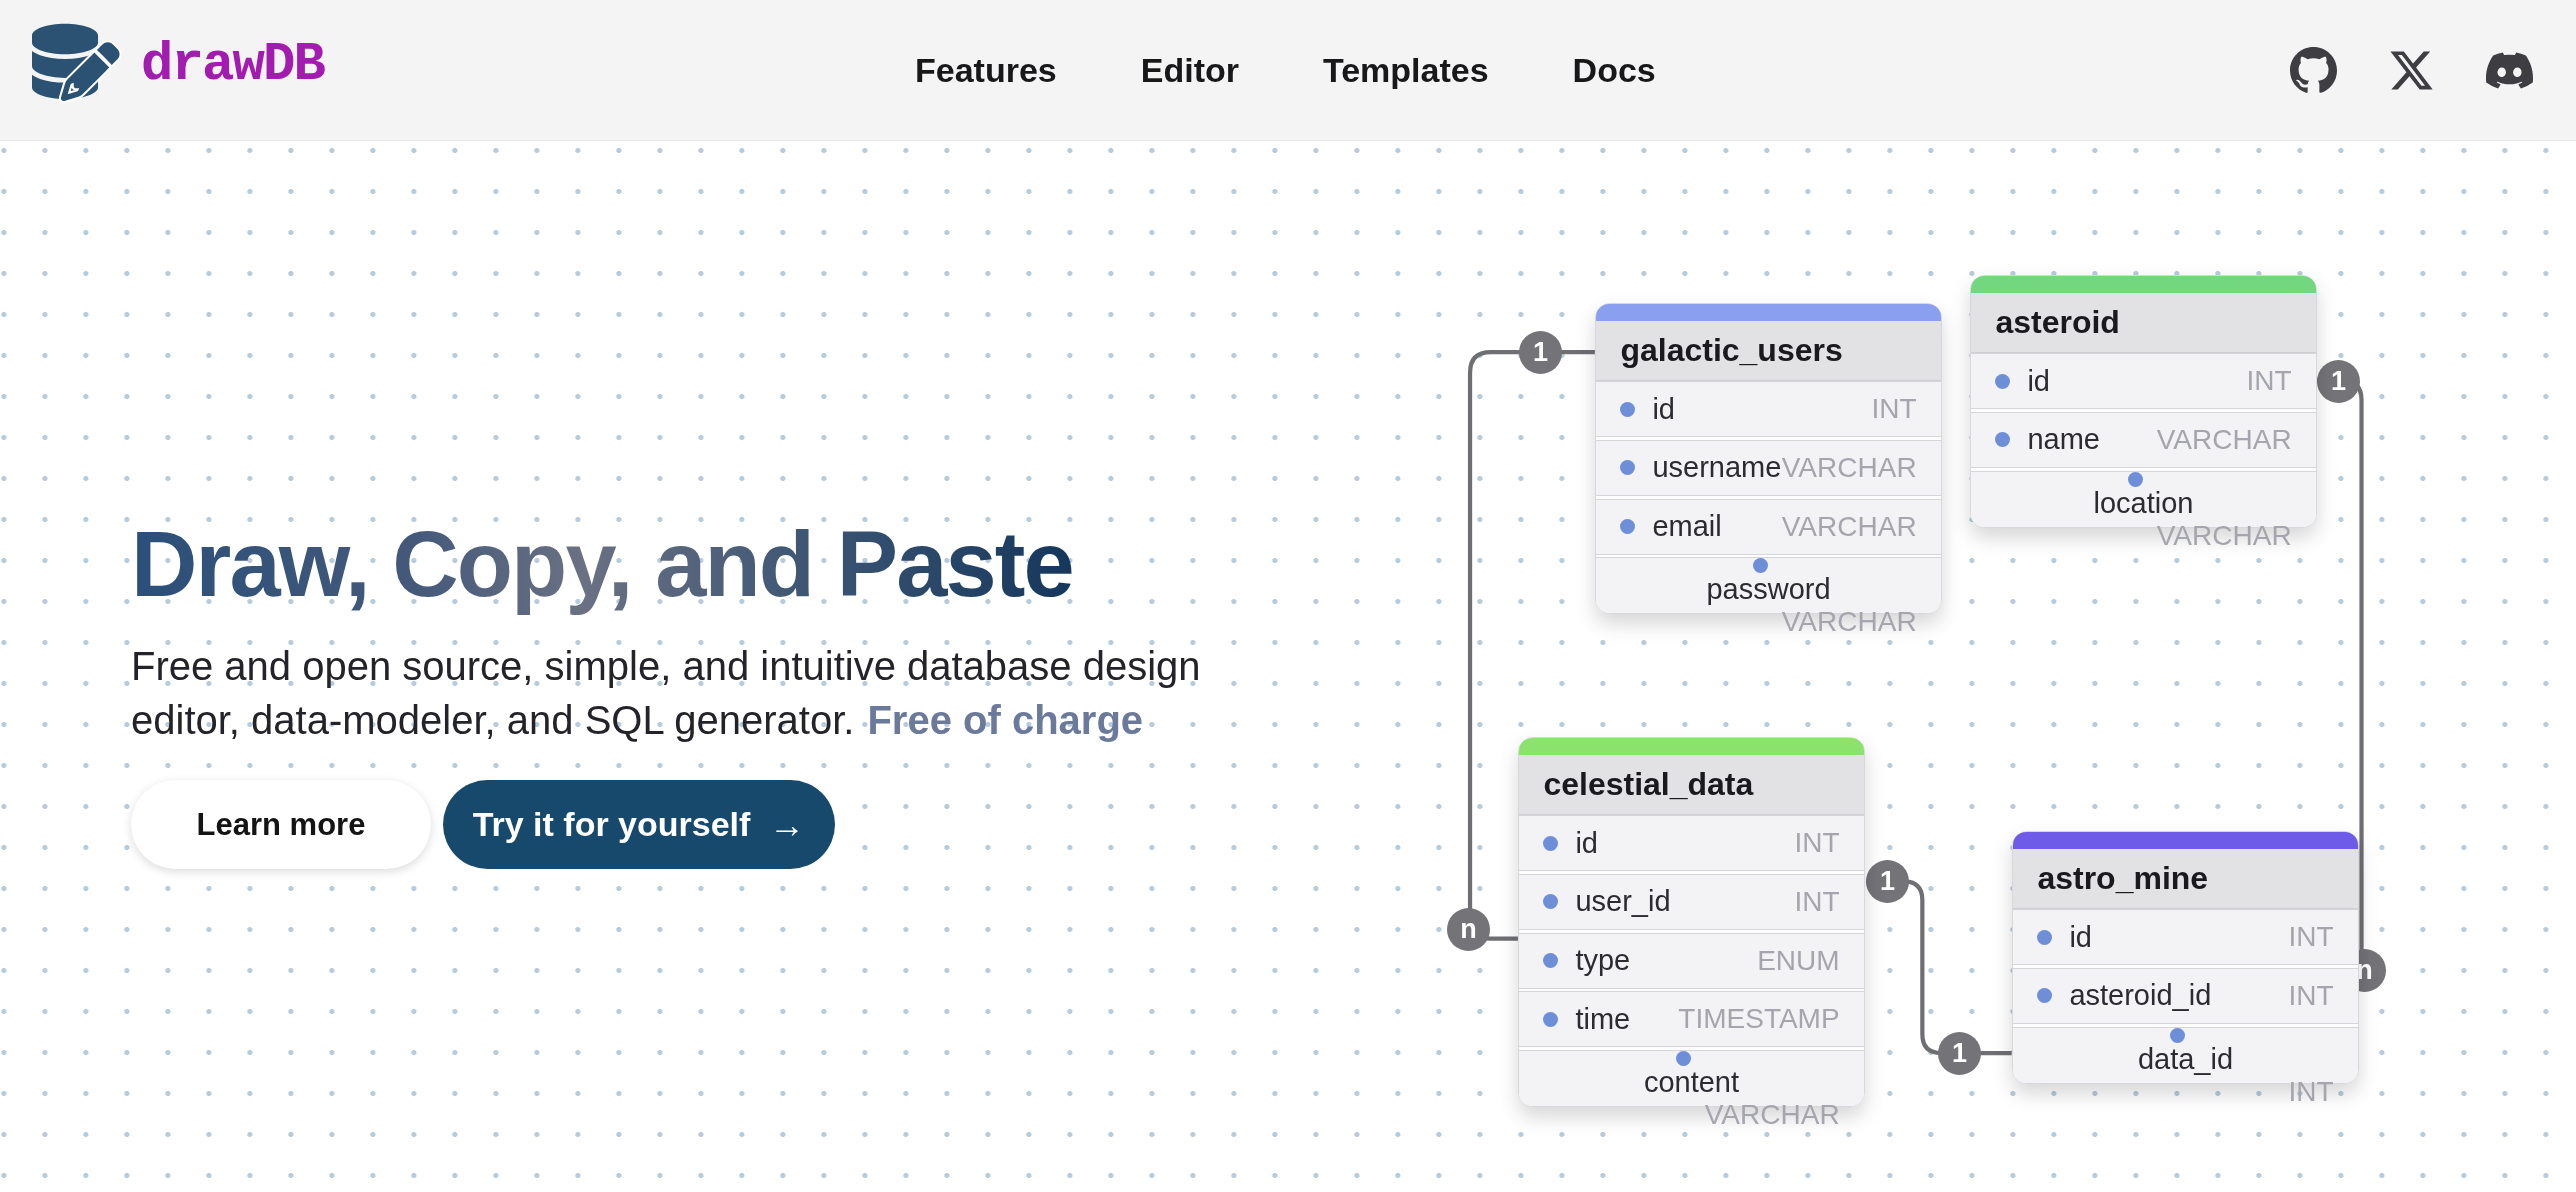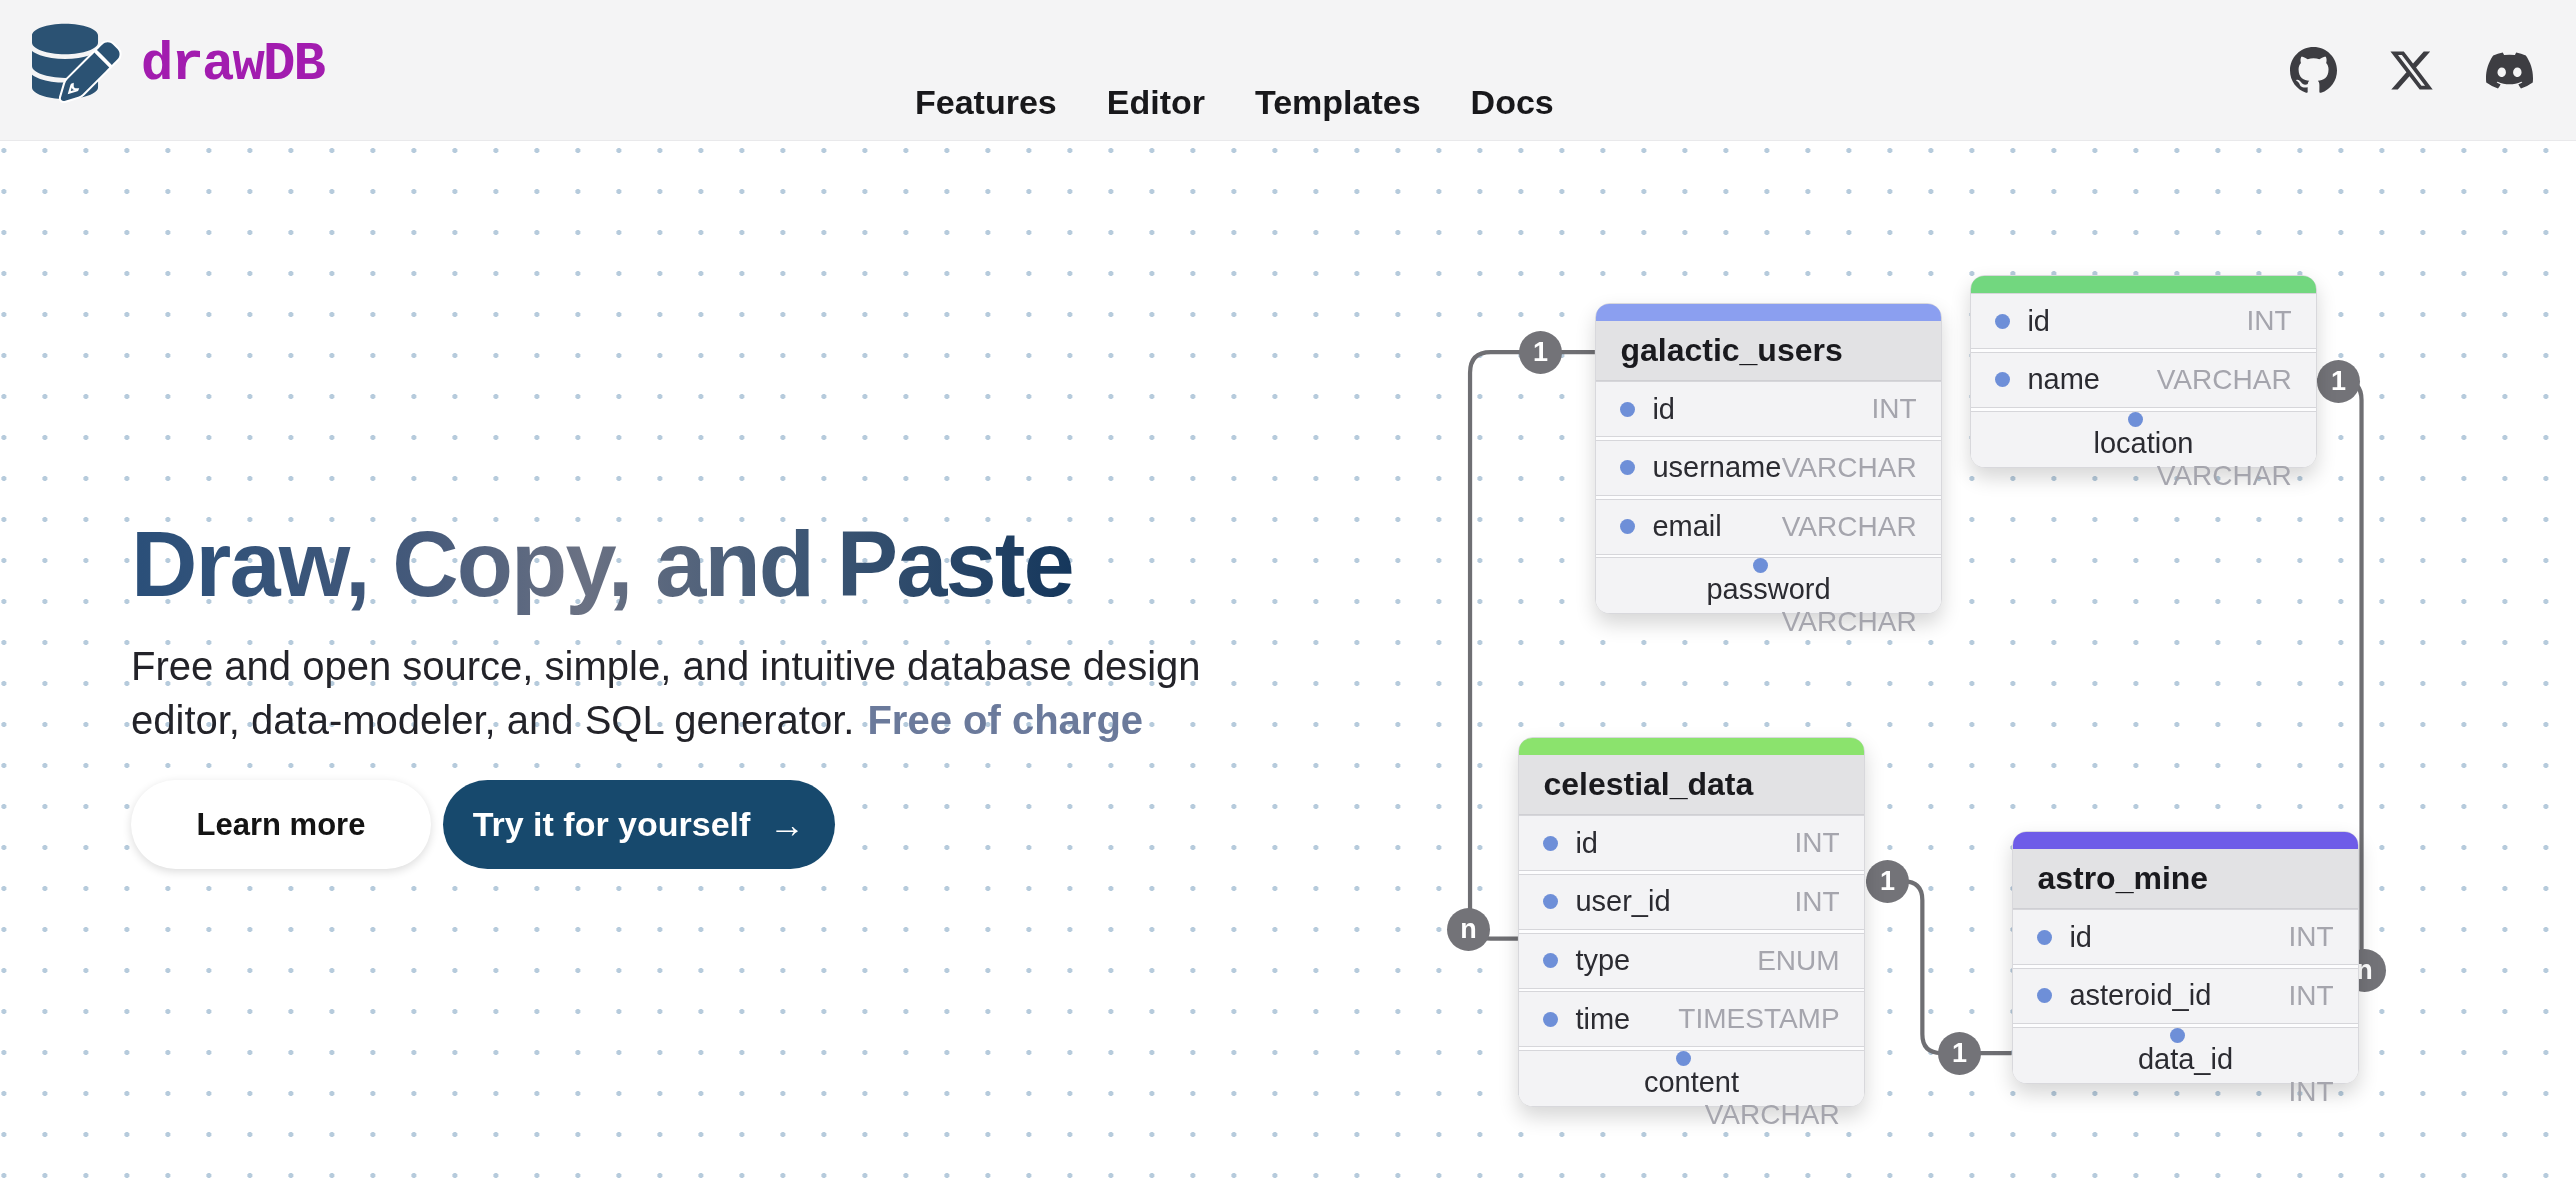--- a/index.html
+++ b/index.html
@@ -6,21 +6,21 @@
   html,body { width:2576px; height:1192px; overflow:hidden; background:#ffffff;
               font-family:"Liberation Sans", sans-serif; }
 
   
   .navbar { position:relative; width:100%; height:141px; background:#f4f4f5;
             border-bottom:0.9px solid #e9e9eb; z-index:10; }
   .brand { position:absolute; left:32px; top:19px; display:flex; align-items:center; gap:19px; cursor:pointer; }
   .brand svg { width:90px; height:90px; }
   .brand-text { font-family:Liberation Mono, monospace; font-weight:700; font-size:54px;
                 color:#a21caf; letter-spacing:-1.9px; }
-  .nav-links { position:absolute; left:915px; top:0; height:141px; display:flex; align-items:center; gap:50px;margin-top:32px; }
+  .nav-links { position:absolute; left:915px; top:0; height:141px; display:flex; align-items:center; gap:84px; }
   .nav-link { font-size:34px; font-weight:700; color:#18181b; cursor:pointer; }
   .social { position:absolute; right:43px; top:0; height:141px; display:flex; align-items:center; gap:51px; }
   .social svg { width:47px; height:47px; fill:#3d3d42; cursor:pointer; }
 
   
   .hero { position:relative; width:2576px; height:1051px; background:#ffffff; }
   .hero::before { content:""; position:absolute; inset:0;
       background-image:radial-gradient(circle, #a4bed3 2.4px, transparent 2.8px);
       background-size:41px 41px; background-position:24.4px 30px; opacity:.8; z-index:0; }
 
@@ -162,20 +162,23 @@
       <li class="t-row">
           <span class="f-dot"></span>
           <span class="f-name">password</span>
           <span class="f-type">VARCHAR</span>
         </li>
     </ul>
   </div>
 
   <div class="db-table" id="tbl-asteroid">
     <div class="accent" style="background: rgb(114, 215, 127);"></div>
+    <div class="t-header">
+        <span class="t-name">asteroid</span>
+      </div>
     <ul class="t-rows">
       <li class="t-row">
           <span class="f-dot"></span>
           <span class="f-name">id</span>
           <span class="f-type">INT</span>
         </li>
       <li class="t-row">
           <span class="f-dot"></span>
           <span class="f-name">name</span>
           <span class="f-type">VARCHAR</span>

